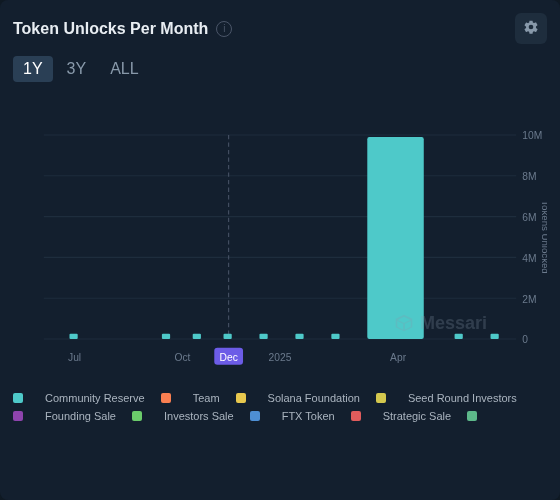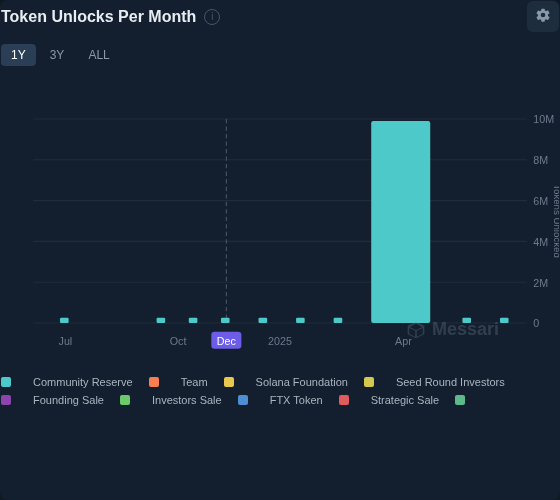--- a/index.html
+++ b/index.html
@@ -7,21 +7,21 @@
       background: #0f1923;
       color: #fff;
       font-family: -apple-system, BlinkMacSystemFont, 'Segoe UI', sans-serif;
       width: 560px;
       height: 500px;
       overflow: hidden;
     }
     .card {
       background: #131f2e;
       border-radius: 8px;
-      padding: 1px;
+      padding: 13px;
       width: 560px;
       height: 500px;
       position: relative;
     }
     .header {
       display: flex;
       justify-content: space-between;
       align-items: center;
       margin-bottom: 12px;
     }
@@ -55,49 +55,49 @@
       color: #8899aa;
     }
     .time-tabs {
       display: flex;
       gap: 4px;
       margin-bottom: 10px;
     }
     .time-tab {
       padding: 4px 10px;
       border-radius: 4px;
-      font-size: 12px;
+      font-size: 16px;
       cursor: pointer;
       color: #8899aa;
       background: transparent;
       border: none;
     }
     .time-tab.active {
       background: #2a3f55;
       color: #fff;
     }
     .chart-area {
       position: relative;
       width: 100%;
       height: 290px;
     }
     svg.chart-svg {
       width: 100%;
       height: 100%;
     }
     .messari-watermark {
       position: absolute;
-      bottom: 26px;
+      bottom: 48px;
       right: 60px;
       opacity: 0.25;
       font-size: 18px;
       font-weight: 700;
       color: #8899aa;
       display: flex;
-      align-items: flex-end;
+      align-items: flex-start;
       gap: 6px;
     }
     .legend {
       display: flex;
       flex-wrap: wrap;
       gap: 6px 16px;
       margin-top: 10px;
       font-size: 11px;
       color: #aab4bf;
     }

